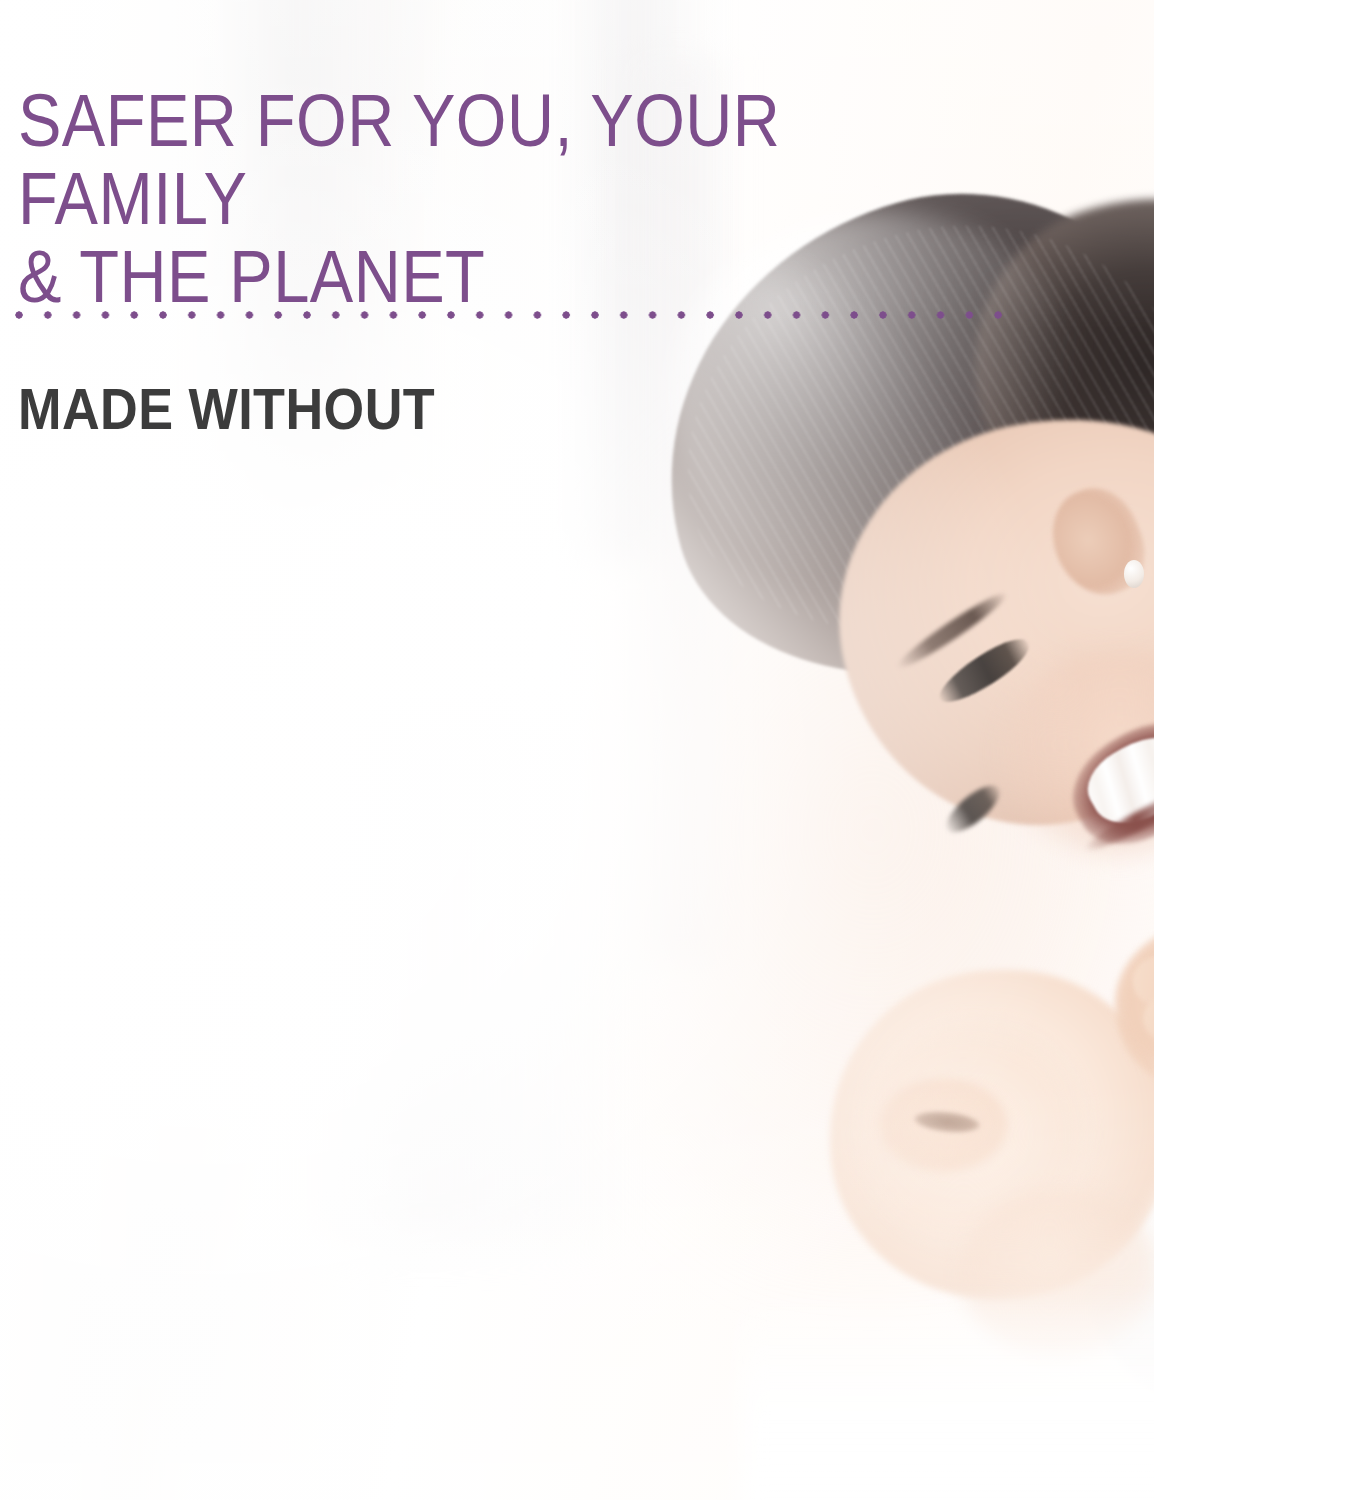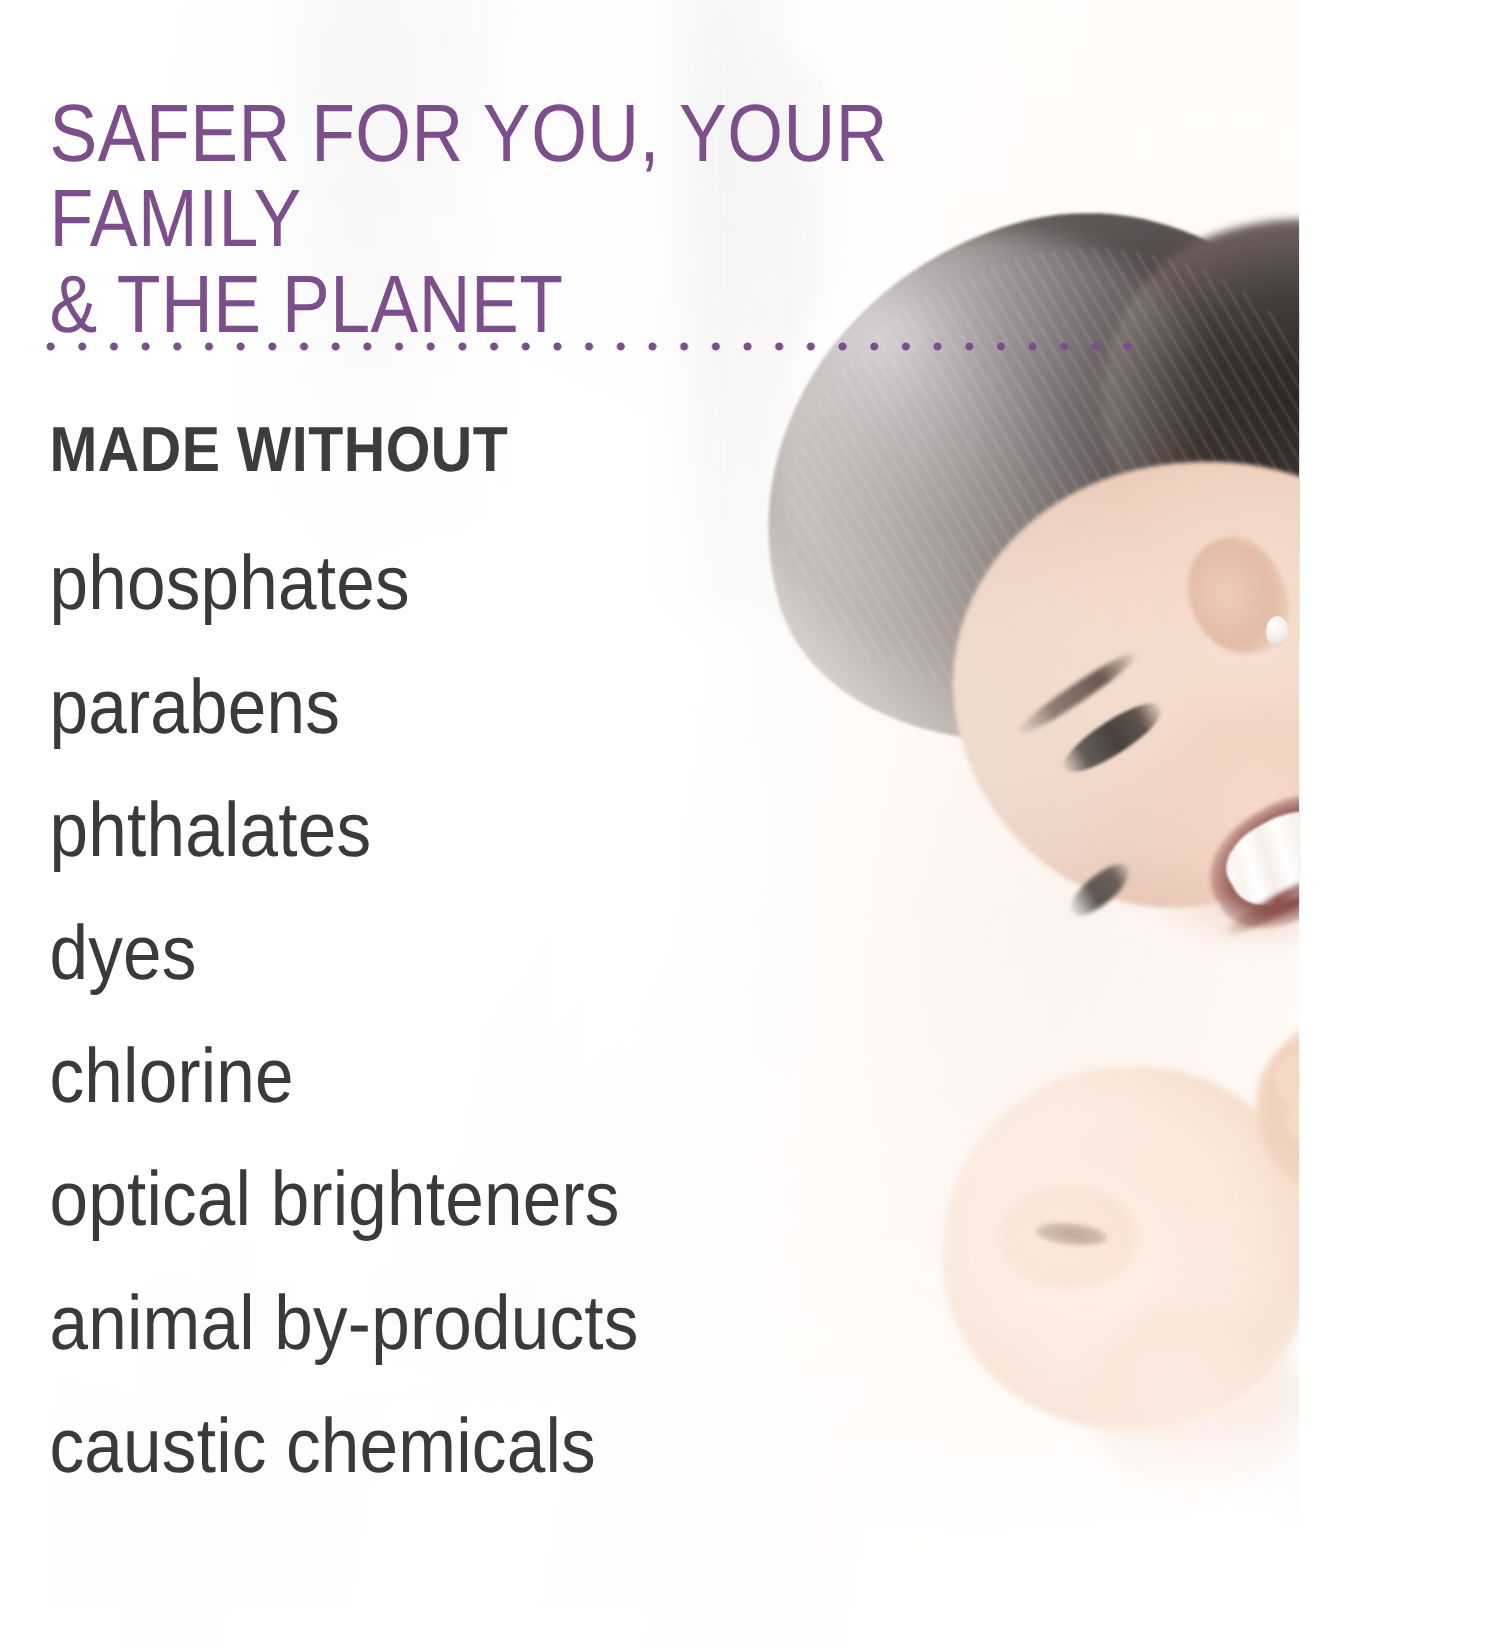--- a/index.html
+++ b/index.html
@@ -7,21 +7,20 @@
     padding: 0;
     background: #ffffff;
   }
   #poster {
     position: relative;
     width: 1154px;
     height: 1500px;
     overflow: hidden;
     background: #ffffff;
     font-family: "Liberation Sans", sans-serif;
-    margin-left: 27px;
   }
 
   
   .photo-layer {
     position: absolute;
     inset: 0;
     overflow: hidden;
   }
 
   
@@ -471,25 +470,15 @@
 
   <div class="content">
 
     <div class="headline">SAFER FOR YOU, YOUR FAMILY
 &amp; THE PLANET</div>
 
     <div class="divider"></div>
 
     <div class="made-without">MADE WITHOUT</div>
 
-    <ul class="ingredients">
-      <li>phosphates</li>
-      <li>parabens</li>
-      <li>phthalates</li>
-      <li>dyes</li>
-      <li>chlorine</li>
-      <li>optical brighteners</li>
-      <li>animal by-products</li>
-      <li>caustic chemicals</li>
-    </ul>
 
   </div>
 </div>
 
 </body></html>

